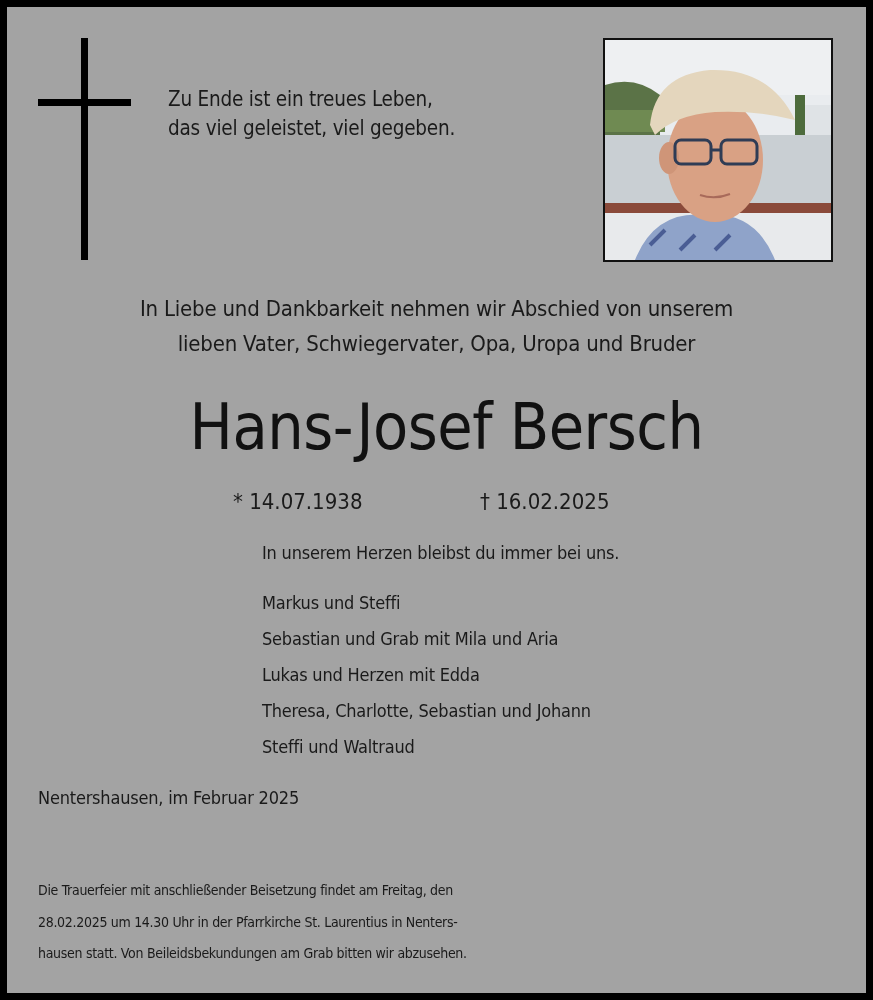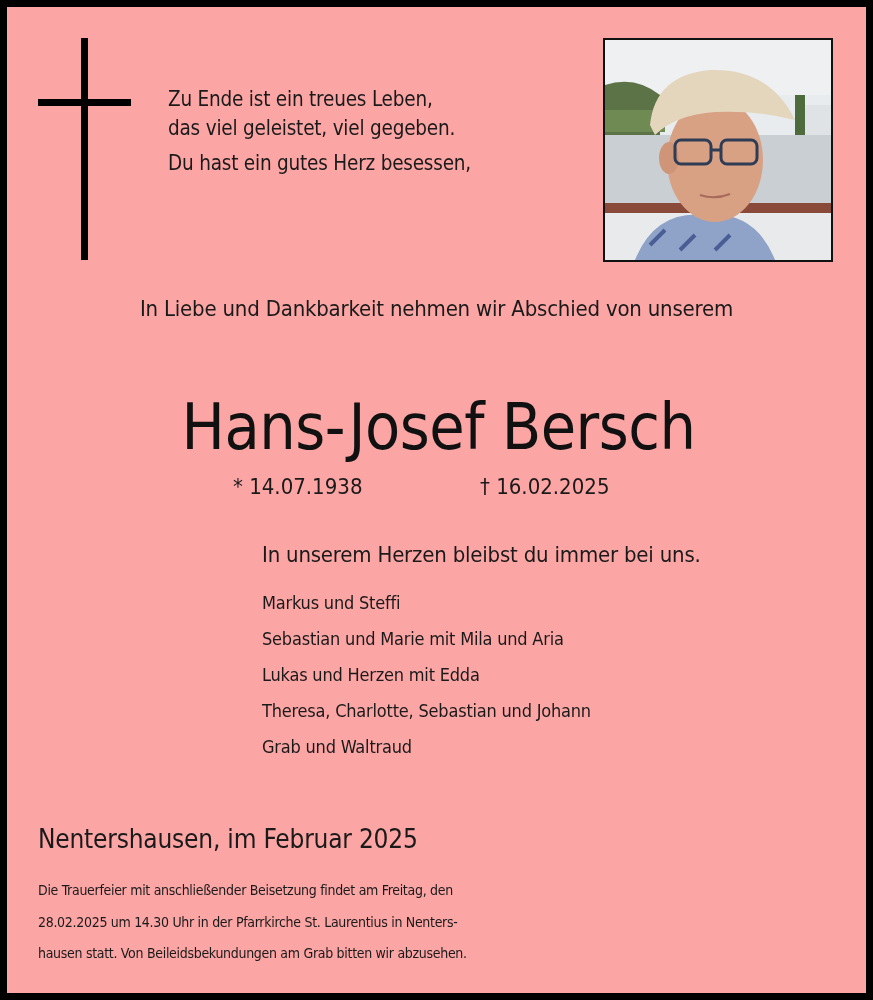--- a/index.html
+++ b/index.html
@@ -1,51 +1,50 @@
 <!DOCTYPE html>
 <html><head>
 <meta charset="utf-8">
 <style>
   html, body { margin:0; padding:0; }
   body { width:873px; height:1000px; background:#000; position:relative; overflow:hidden;
          font-family:"DejaVu Sans Condensed","DejaVu Sans","Liberation Sans",sans-serif; color:#1a1a1a; }
-  .card { position:absolute; left:7px; top:7px; width:859px; height:986px; background:#fca5a5; }
+  .card { position:absolute; left:7px; top:7px; width:859px; height:986px; background:#a3a3a3; }
   .cross-v { position:absolute; left:74px; top:31px; width:7px; height:222px; background:#000; }
   .cross-h { position:absolute; left:31px; top:92px; width:93px; height:7px; background:#000; }
   .poem { position:absolute; left:161px; top:78px; font-size:20.5px; line-height:29px; letter-spacing:-0.2px; }
   .poem .stanza { margin-bottom:6px; }
   .photo { position:absolute; left:596px; top:31px; width:226px; height:220px; border:2px solid #111; overflow:hidden; }
   .photo svg { display:block; }
   .intro { position:absolute; left:0; width:859px; top:284px; text-align:center; font-size:22px; line-height:35px; letter-spacing:-0.2px; }
-  .name { position:absolute; left:4px; width:855px; top:383px; text-align:center; font-size:64px; letter-spacing:-0.5px; color:#111; font-weight:400; }
-  .dates { position:absolute; top:467px; font-size:22px; }
+  .name { position:absolute; left:12px; width:855px; top:383px; text-align:center; font-size:64px; letter-spacing:-0.5px; color:#111; font-weight:400; }
+  .dates { position:absolute; top:482px; font-size:22px; }
   .birth { left:226px; }
   .death { left:473px;text-align:center; }
-  .heart { position:absolute; left:255px; top:535px; font-size:22px; letter-spacing:-0.2px;text-align:right; }
+  .heart { position:absolute; left:255px; top:535px; font-size:18px; letter-spacing:-0.2px;text-align:right; }
   .family { position:absolute; left:255px; top:578px; font-size:18px; line-height:36px; letter-spacing:-0.2px; }
-  .place { position:absolute; left:31px; top:817px; font-size:26px; letter-spacing:-0.2px; }
+  .place { position:absolute; left:31px; top:780px; font-size:18px; letter-spacing:-0.2px; }
   .funeral { position:absolute; left:31px; top:868px; width:810px; font-size:14px; line-height:31.5px; letter-spacing:-0.3px; }
   .funeral div { white-space:nowrap; }
 </style>
 </head>
 <body>
 
 <div class="card">
   <div>
     <div class="cross-v"></div>
     <div class="cross-h"></div>
   </div>
 
   <div class="poem">
     <div class="stanza">
       <div>Zu Ende ist ein treues Leben,</div>
       <div>das viel geleistet, viel gegeben.</div>
     </div>
     <div class="stanza">
-      <div>Du hast ein gutes Herz besessen,</div>
     </div>
   </div>
 
   <div class="photo" title="Portrait of elderly man with flat cap and glasses by a river">
     <svg width="226" height="220" viewBox="0 0 226 220">
       <rect width="226" height="220" fill="#e9ecef"></rect>
       <rect y="0" width="226" height="55" fill="#eef0f2"></rect>
       <path d="M0 45 Q30 35 55 55 L55 95 L0 95 Z" fill="#5b7347"></path>
       <rect x="0" y="70" width="60" height="22" fill="#6f8a52"></rect>
       <rect x="190" y="55" width="10" height="45" fill="#4d6b3c"></rect>
@@ -60,35 +59,36 @@
       <path d="M45 85 Q50 35 105 30 Q165 28 190 80 Q150 70 110 72 Q70 75 50 95 Z" fill="#e4d6bd"></path>
       <rect x="70" y="100" width="36" height="24" rx="6" fill="none" stroke="#2f3c55" stroke-width="3"></rect>
       <rect x="116" y="100" width="36" height="24" rx="6" fill="none" stroke="#2f3c55" stroke-width="3"></rect>
       <line x1="106" y1="110" x2="116" y2="110" stroke="#2f3c55" stroke-width="3"></line>
       <path d="M95 155 Q110 160 125 154" stroke="#a86a5a" stroke-width="2" fill="none"></path>
     </svg>
   </div>
 
   <div class="intro">
     <div>In Liebe und Dankbarkeit nehmen wir Abschied von unserem</div>
+    <div>lieben Vater, Schwiegervater, Opa, Uropa und Bruder</div>
   </div>
 
   <div class="name">Hans-Josef Bersch</div>
 
   <div class="dates birth">* 14.07.1938</div>
   <div class="dates death">† 16.02.2025</div>
 
   <div class="heart">In unserem Herzen bleibst du immer bei uns.</div>
 
   <div class="family">
     <div>Markus und Steffi</div>
-    <div>Sebastian und Marie mit Mila und Aria</div>
+    <div>Sebastian und Grab mit Mila und Aria</div>
     <div>Lukas und Herzen mit Edda</div>
     <div>Theresa, Charlotte, Sebastian und Johann</div>
-    <div>Grab und Waltraud</div>
+    <div>Steffi und Waltraud</div>
   </div>
 
   <div class="place">Nentershausen, im Februar 2025</div>
 
   <div class="funeral">
     <div>Die Trauerfeier mit anschließender Beisetzung findet am Freitag, den</div>
     <div>28.02.2025 um 14.30 Uhr in der Pfarrkirche St. Laurentius in Nenters-</div>
     <div>hausen statt. Von Beileidsbekundungen am Grab bitten wir abzusehen.</div>
   </div>
 </div>

